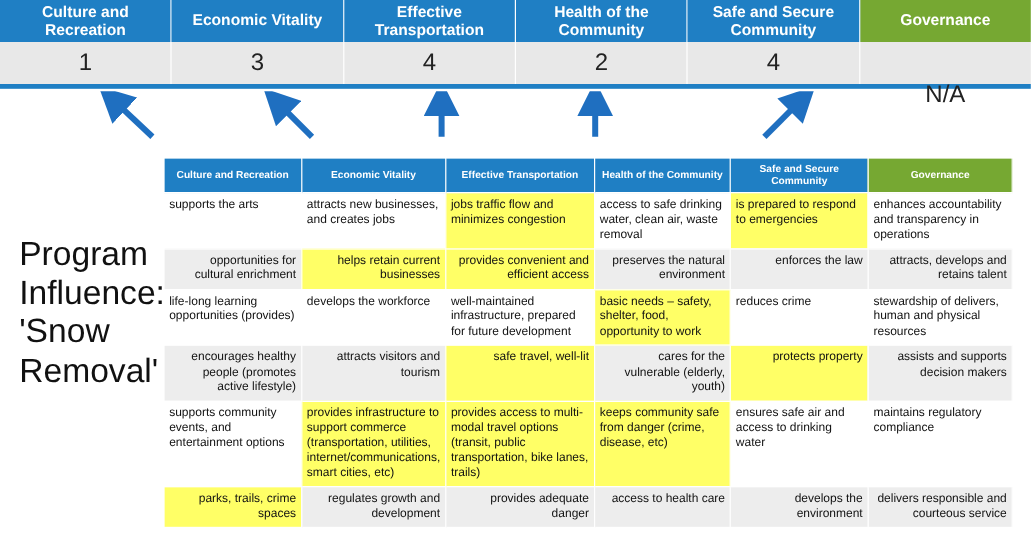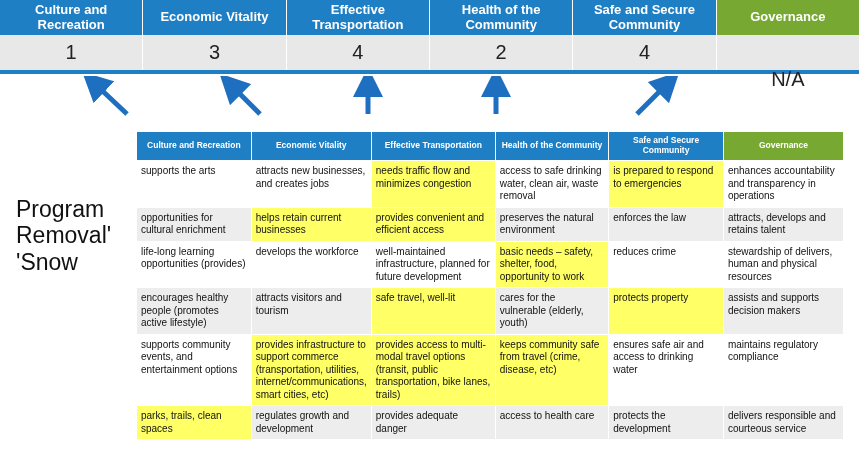--- a/index.html
+++ b/index.html
@@ -74,21 +74,21 @@
     height: 56px;
     pointer-events: none;
   }
 
   
   .caption {
     position: absolute;
     left: 16px;
     top: 196px;
     width: 120px;
-    font-size: 23px;
+    font-size: 28px;
     color: #111111;
     line-height: 1.15;
     font-family: "Liberation Sans", sans-serif;
   }
 
   
   .matrix {
     position: absolute;
     left: 136px;
     top: 131px;
@@ -109,21 +109,21 @@
   }
   .matrix td {
     font-size: 10px;
     color: #111111;
     vertical-align: top;
     padding: 4px 4px;
     line-height: 1.25;
     border: 1px solid #ffffff;
     background: #ffffff;
   }
-  .matrix tr.shade td { background: #ededed; }
+  .matrix tr.shade td { background: #ededed; text-align: right; }
   .matrix td.hl { background: #ffff66 !important; }
   .matrix td.empty { background: #ffffff !important; }
   .matrix tr.shade td.empty { background: #ededed !important; }
 </style>
 </head>
 <body>
 
 <div class="top-wrap">
   <div class="top-header-row" id="top-header-row">
       <div class="top-header-cell" style="background: rgb(31, 127, 196);">Culture and Recreation</div>
@@ -152,78 +152,79 @@
   </defs>
   <line x1="127" y1="38" x2="93" y2="6" stroke="#1f6fc0" stroke-width="5" marker-end="url(#ah)"></line>
   <line x1="260" y1="38" x2="230" y2="8" stroke="#1f6fc0" stroke-width="5" marker-end="url(#ah)"></line>
   <line x1="368" y1="38" x2="368" y2="6" stroke="#1f6fc0" stroke-width="5" marker-end="url(#ah)"></line>
   <line x1="496" y1="38" x2="496" y2="6" stroke="#1f6fc0" stroke-width="5" marker-end="url(#ah)"></line>
   <line x1="637" y1="38" x2="669" y2="6" stroke="#1f6fc0" stroke-width="5" marker-end="url(#ah)"></line>
 </svg>
 
 <div class="caption">
   <div>Program</div>
+  <div>Influence:</div>
+  <div>'Snow</div>
   <div>Removal'</div>
-  <div>'Snow</div>
 </div>
 
 <table class="matrix">
   <thead>
     <tr id="matrix-header-row">
         <th style="background: rgb(31, 127, 196); width: 16.2%;">Culture and Recreation</th>
         <th style="background: rgb(31, 127, 196); width: 17%;">Economic Vitality</th>
         <th style="background: rgb(31, 127, 196); width: 17.6%;">Effective Transportation</th>
         <th style="background: rgb(31, 127, 196); width: 16%;">Health of the Community</th>
         <th style="background: rgb(31, 127, 196); width: 16.2%;">Safe and Secure Community</th>
         <th style="background: rgb(118, 168, 50); width: 17%;">Governance</th>
       </tr>
   </thead>
   <tbody id="matrix-body">
       <tr>
         <td>supports the arts</td>
         <td>attracts new businesses, and creates jobs</td>
-        <td class="hl">needs traffic flow and minimizes congestion</td>
+        <td class="hl">jobs traffic flow and minimizes congestion</td>
         <td>access to safe drinking water, clean air, waste removal</td>
         <td class="hl">is prepared to respond to emergencies</td>
         <td>enhances accountability and transparency in operations</td>
       </tr>
       <tr class="shade">
         <td>opportunities for cultural enrichment</td>
         <td class="hl">helps retain current businesses</td>
         <td class="hl">provides convenient and efficient access</td>
         <td>preserves the natural environment</td>
         <td>enforces the law</td>
         <td>attracts, develops and retains talent</td>
       </tr>
       <tr>
         <td>life-long learning opportunities (provides)</td>
         <td>develops the workforce</td>
-        <td>well-maintained infrastructure, planned for future development</td>
+        <td>well-maintained infrastructure, prepared for future development</td>
         <td class="hl">basic needs – safety, shelter, food, opportunity to work</td>
         <td>reduces crime</td>
         <td>stewardship of delivers, human and physical resources</td>
       </tr>
       <tr class="shade">
         <td>encourages healthy people (promotes active lifestyle)</td>
         <td>attracts visitors and tourism</td>
         <td class="hl">safe travel, well-lit</td>
         <td>cares for the vulnerable (elderly, youth)</td>
         <td class="hl">protects property</td>
         <td>assists and supports decision makers</td>
       </tr>
       <tr>
         <td>supports community events, and entertainment options</td>
         <td class="hl">provides infrastructure to support commerce (transportation, utilities, internet/communications, smart cities, etc)</td>
         <td class="hl">provides access to multi-modal travel options (transit, public transportation, bike lanes, trails)</td>
-        <td class="hl">keeps community safe from travel (crime, disease, etc)</td>
+        <td class="hl">keeps community safe from danger (crime, disease, etc)</td>
         <td>ensures safe air and access to drinking water</td>
         <td>maintains regulatory compliance</td>
       </tr>
       <tr class="shade">
-        <td class="hl">parks, trails, clean spaces</td>
+        <td class="hl">parks, trails, crime spaces</td>
         <td>regulates growth and development</td>
         <td>provides adequate danger</td>
         <td>access to health care</td>
-        <td>protects the development</td>
+        <td>develops the environment</td>
         <td>delivers responsible and courteous service</td>
       </tr>
     </tbody>
 </table>
 
 </body></html>

